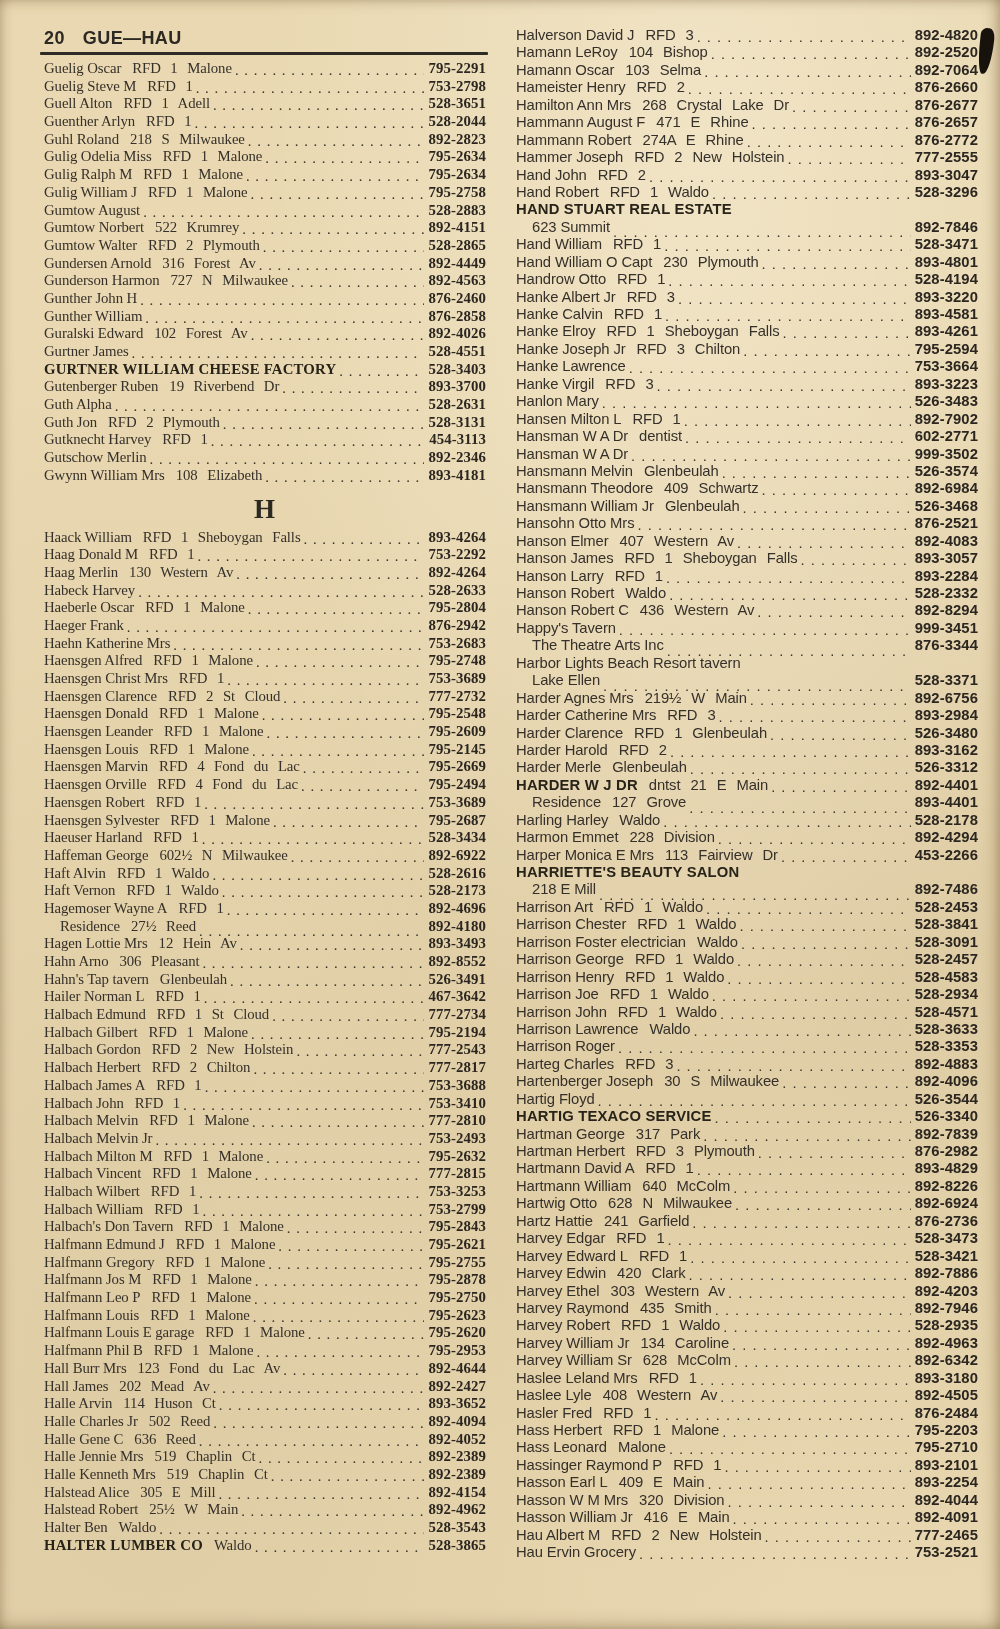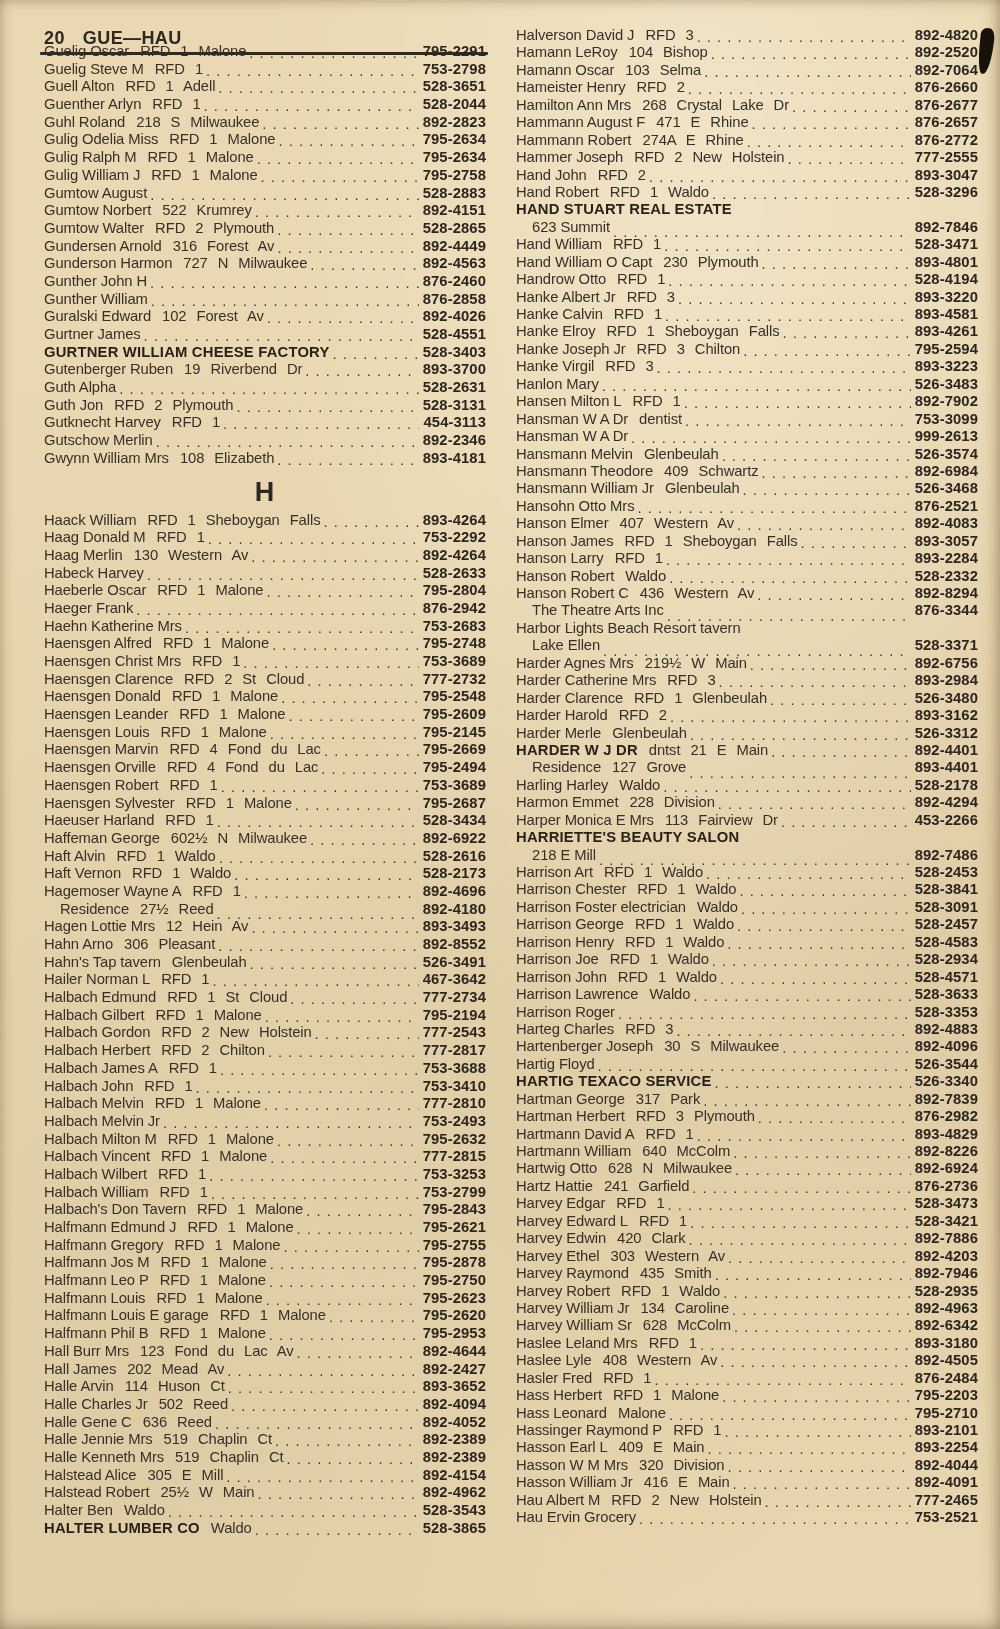--- a/index.html
+++ b/index.html
@@ -25,21 +25,21 @@
   .page-header{position:absolute;left:44px;top:28px;font-weight:bold;font-size:18px;letter-spacing:.4px;color:#2c2822;white-space:nowrap;}
   .page-header .num{margin-right:18px;}
   .header-rule{position:absolute;left:40px;top:52px;width:448px;height:3px;background:#2e2a24;border-radius:1px;}
   .ink-mark{
     position:absolute;right:7px;top:28px;width:14px;height:46px;
     background:#17120c;
     border-radius:55% 45% 60% 40% / 15% 25% 85% 75%;
     transform:rotate(6deg);
   }
   .col{position:absolute;display:block;}
-  .col-left{left:44px;top:43px;width:442px;--rh:17.7px;}
+  .col-left{left:44px;top:60px;width:442px;font-family:Liberation Serif, serif;--rh:17.7px;}
   .col-right{left:508px;top:27px;width:462px;margin-left:8px;--rh:17.45px;}
   .row{
     display:flex;align-items:baseline;
     height:var(--rh);
     font-size:14.8px;line-height:var(--rh);
     white-space:nowrap;
   }
   .row.ind{padding-left:16px;align-items:flex-end;}
   .nm{letter-spacing:-0.1px;}
   .row.b .nm{font-weight:bold;letter-spacing:0.2px;color:#272319;}
@@ -658,46 +658,51 @@
         <span class="dots"></span>
         <span class="ph">893-4261</span>
       </div>
       <div class="row">
         <span class="nm">Hanke Joseph Jr</span>
         <span class="dt">RFD 3 Chilton</span>
         <span class="dots"></span>
         <span class="ph">795-2594</span>
       </div>
       <div class="row">
+        <span class="nm">Hanke Lawrence</span>
+        <span class="dots"></span>
+        <span class="ph">753-3664</span>
+      </div>
+      <div class="row">
         <span class="nm">Hanke Virgil</span>
         <span class="dt">RFD 3</span>
         <span class="dots"></span>
         <span class="ph">893-3223</span>
       </div>
       <div class="row">
         <span class="nm">Hanlon Mary</span>
         <span class="dots"></span>
         <span class="ph">526-3483</span>
       </div>
       <div class="row">
         <span class="nm">Hansen Milton L</span>
         <span class="dt">RFD 1</span>
         <span class="dots"></span>
         <span class="ph">892-7902</span>
       </div>
       <div class="row">
         <span class="nm">Hansman W A Dr</span>
         <span class="dt">dentist</span>
         <span class="dots"></span>
-        <span class="ph">753-3099</span>
+        <span class="ph">602-2771</span>
       </div>
       <div class="row">
         <span class="nm">Hansman W A Dr</span>
         <span class="dots"></span>
-        <span class="ph">999-2613</span>
+        <span class="ph">999-3502</span>
       </div>
       <div class="row">
         <span class="nm">Hansmann Melvin</span>
         <span class="dt">Glenbeulah</span>
         <span class="dots"></span>
         <span class="ph">526-3574</span>
       </div>
       <div class="row">
         <span class="nm">Hansmann Theodore</span>
         <span class="dt">409 Schwartz</span>
@@ -737,20 +742,25 @@
         <span class="nm">Hanson Robert</span>
         <span class="dt">Waldo</span>
         <span class="dots"></span>
         <span class="ph">528-2332</span>
       </div>
       <div class="row">
         <span class="nm">Hanson Robert C</span>
         <span class="dt">436 Western Av</span>
         <span class="dots"></span>
         <span class="ph">892-8294</span>
+      </div>
+      <div class="row">
+        <span class="nm">Happy's Tavern</span>
+        <span class="dots"></span>
+        <span class="ph">999-3451</span>
       </div>
       <div class="row ind">
         <span class="nm">The Theatre Arts Inc</span>
         <span class="dots"></span>
         <span class="ph">876-3344</span>
       </div>
       <div class="row">
         <span class="nm">Harbor Lights Beach Resort tavern</span>
       </div>
       <div class="row ind">

